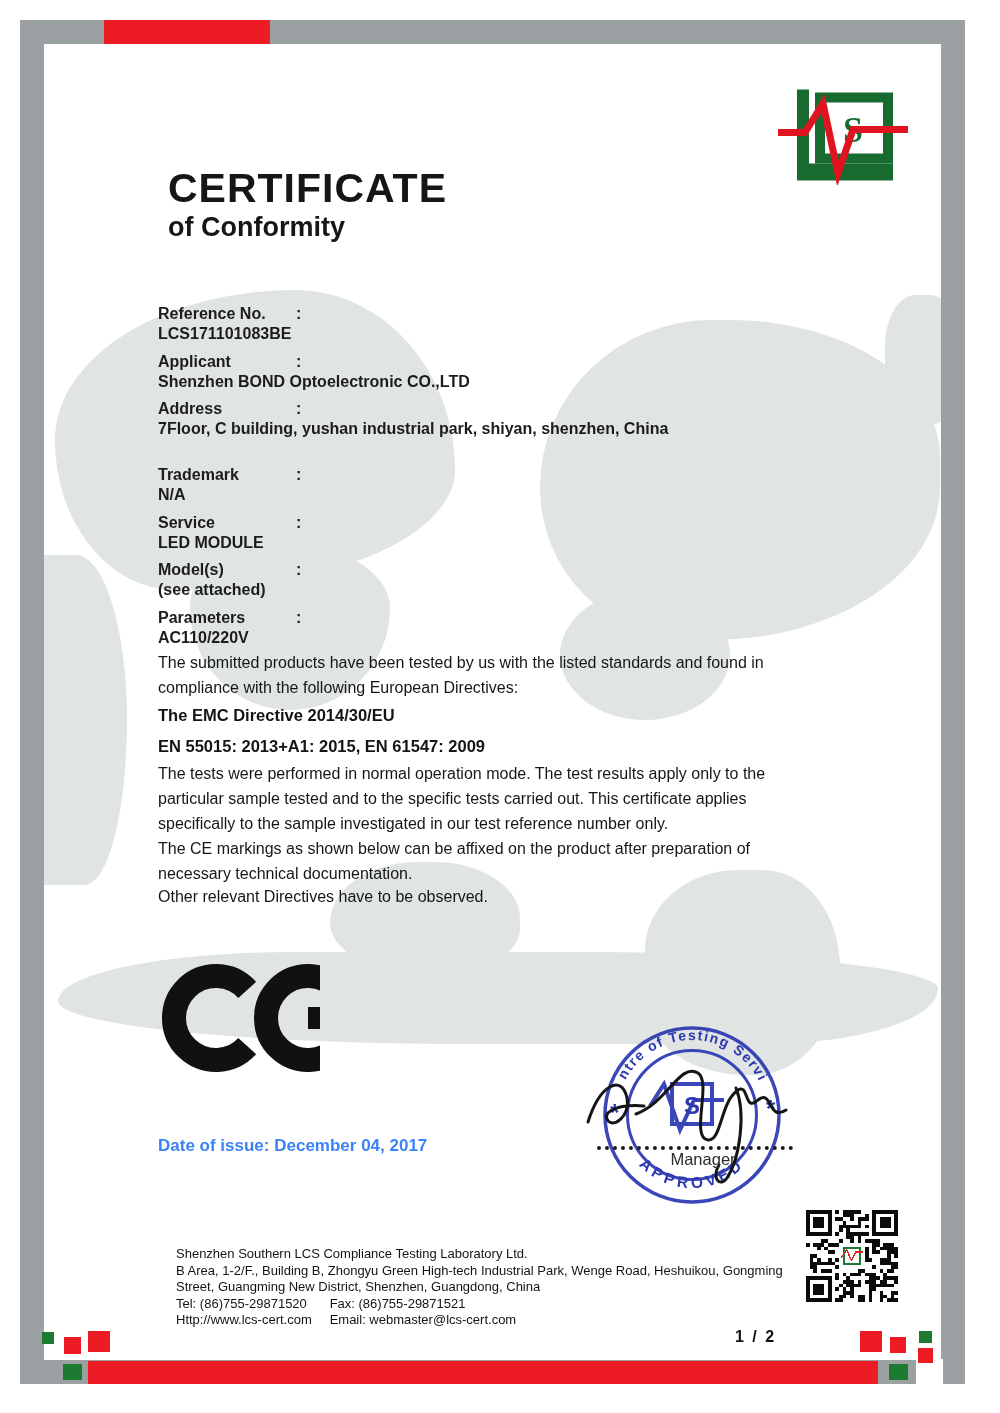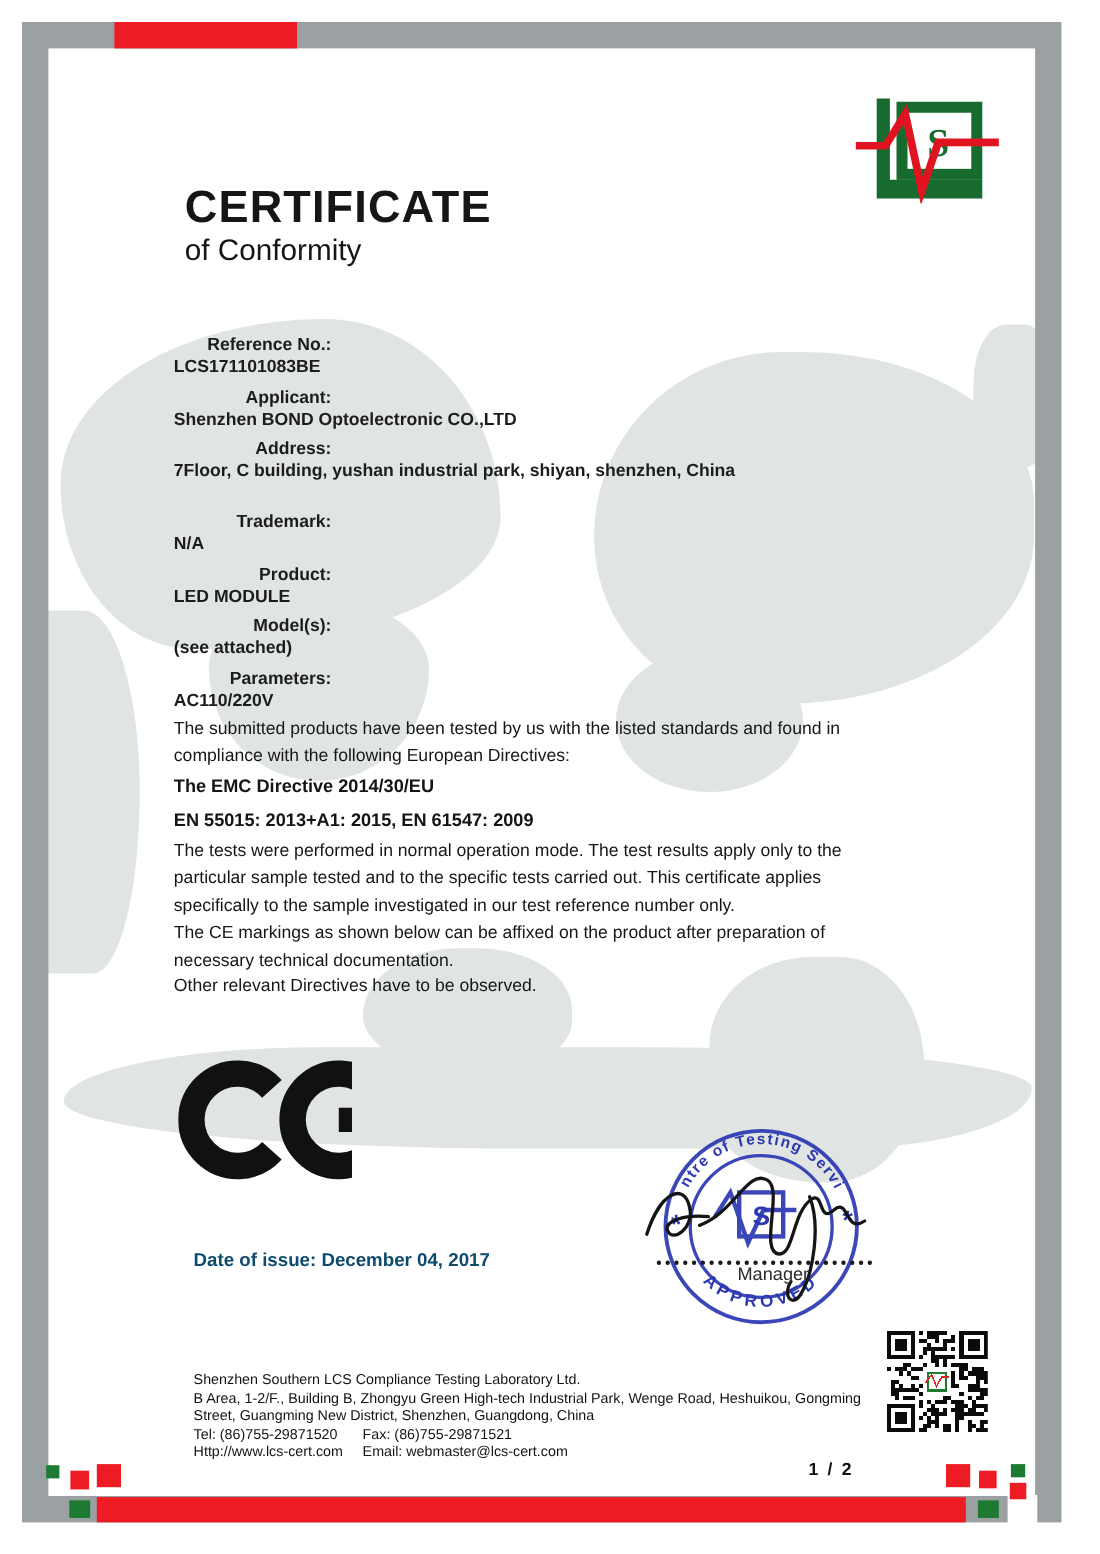--- a/index.html
+++ b/index.html
@@ -20,32 +20,32 @@
   
   .frame{position:absolute;left:20px;top:20px;width:945px;height:1364px;box-sizing:border-box;
          border:24px solid #9ba0a3;}
   .accent-top{position:absolute;left:104px;top:20px;width:166px;height:24px;background:#ed1c24;}
   .bar-red{position:absolute;left:88px;top:1361px;width:790px;height:23px;background:#ed1c24;}
   .notch-white{position:absolute;left:916px;top:1359px;width:27px;height:26px;background:#ffffff;}
   .sq{position:absolute;}
   .sq.red{background:#ed1c24;} .sq.green{background:#1c7a33;}
   
   .title1{position:absolute;left:168px;top:165px;font-size:41px;font-weight:bold;letter-spacing:1px;color:#161616;}
-  .title2{position:absolute;left:168px;top:212px;font-size:27px;font-weight:normal;color:#161616;}
+  .title2{position:absolute;left:168px;top:212px;font-size:27px;font-weight:bold;color:#161616;}
   .logo{position:absolute;left:775px;top:80px;}
   
   .fields{position:absolute;left:158px;top:305px;width:680px;font-size:16px;font-weight:bold;color:#1c1c1c;}
   .field-row{position:absolute;left:0;}
-  .flabel{display:inline-block;width:138px;text-align:right;}
+  .flabel{display:inline-block;width:138px;}
   .fcolon{display:inline-block;width:22px;}
   .fvalue{display:inline-block;width:560px;vertical-align:top;line-height:22px;}
   
   .para{position:absolute;left:158px;width:640px;font-size:16px;line-height:25px;color:#161616;}
   .bold-line{position:absolute;left:158px;font-size:16.5px;font-weight:bold;color:#141414;}
-  .date-line{position:absolute;left:158px;top:1136px;font-size:17px;font-weight:bold;color:#0c4a6e;margin-left:18px;}
+  .date-line{position:absolute;left:158px;top:1136px;font-size:17px;font-weight:bold;color:#3b82f6;}
   
   .ce{position:absolute;left:162px;top:962px;}
   .stamp{position:absolute;left:586px;top:1018px;}
   .dotline{position:absolute;left:597px;top:1146px;width:196px;height:0;border-bottom:4px dotted #1b1b1b;}
   .manager{position:absolute;left:648px;top:1150px;width:110px;text-align:center;font-size:16.5px;color:#2a2a2a;}
   .qr{position:absolute;left:806px;top:1210px;}
   .pagenum{position:absolute;left:735px;top:1296px;font-size:16px;font-weight:bold;letter-spacing:2px;color:#111;margin-top:32px;}
   
   .footer{position:absolute;left:176px;top:1246px;width:620px;font-size:13px;line-height:16.5px;color:#141414;}
   .fcol{display:inline-block;width:150px;}
@@ -98,21 +98,21 @@
     <div class="field-row" style="top:48px">
       <span class="flabel">Applicant</span><span class="fcolon">:</span><span class="fvalue">Shenzhen BOND Optoelectronic CO.,LTD</span>
     </div>
     <div class="field-row" style="top:95px">
       <span class="flabel">Address</span><span class="fcolon">:</span><span class="fvalue">7Floor, C building, yushan industrial park, shiyan, shenzhen, China</span>
     </div>
     <div class="field-row" style="top:161px">
       <span class="flabel">Trademark</span><span class="fcolon">:</span><span class="fvalue">N/A</span>
     </div>
     <div class="field-row" style="top:209px">
-      <span class="flabel">Product</span><span class="fcolon">:</span><span class="fvalue">LED MODULE</span>
+      <span class="flabel">Service</span><span class="fcolon">:</span><span class="fvalue">LED MODULE</span>
     </div>
     <div class="field-row" style="top:256px">
       <span class="flabel">Model(s)</span><span class="fcolon">:</span><span class="fvalue">(see attached)</span>
     </div>
     <div class="field-row" style="top:304px">
       <span class="flabel">Parameters</span><span class="fcolon">:</span><span class="fvalue">AC110/220V</span>
     </div>
   </div>
 
   <div class="para" style="top:650px">The submitted products have been tested by us with the listed standards and found in compliance with the following European Directives:</div>

